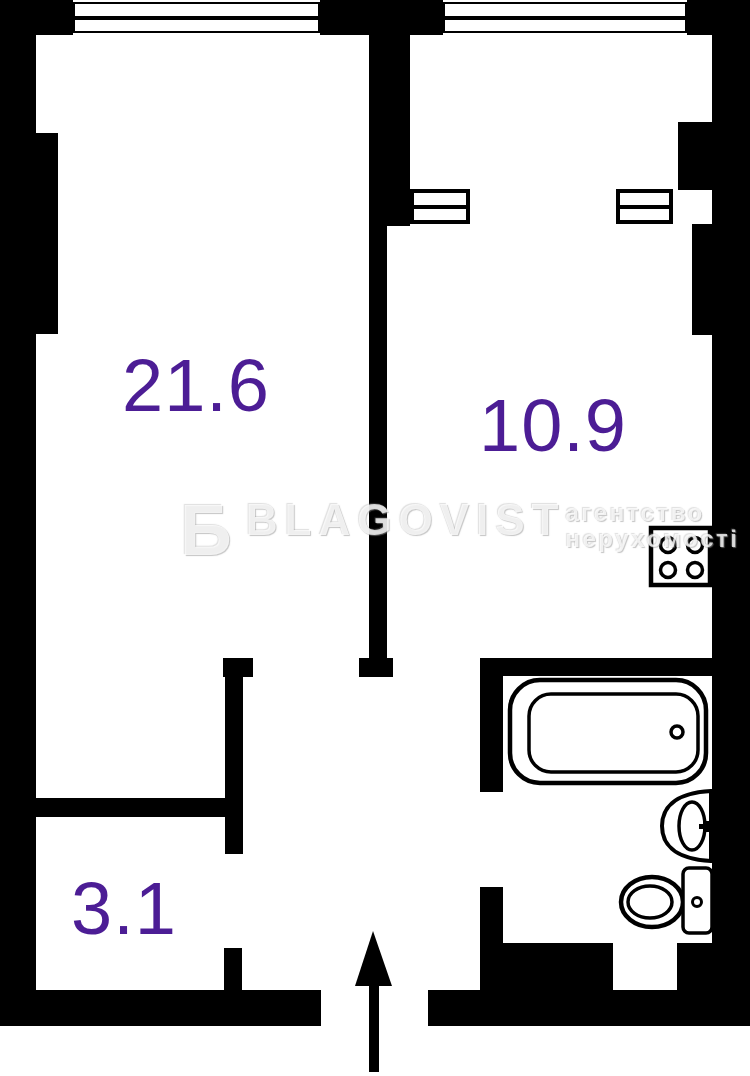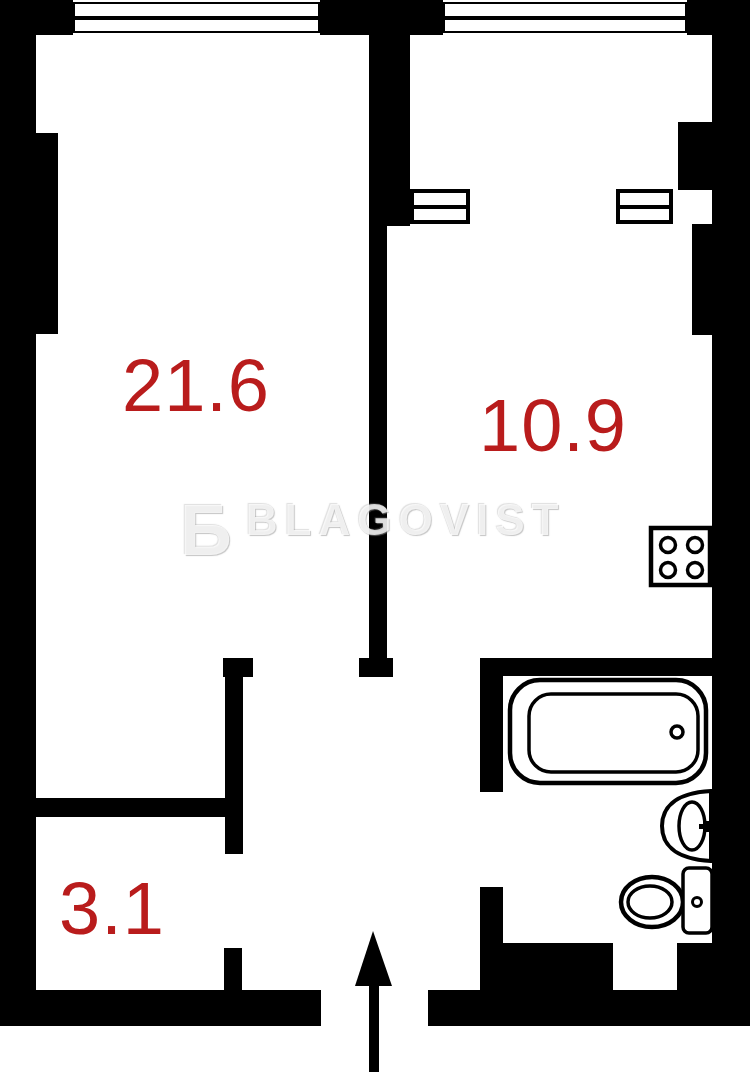--- a/index.html
+++ b/index.html
@@ -28,21 +28,21 @@
     box-sizing:border-box;
   }
   .vent .mullion{
     position:absolute;left:-1px;right:-1px;top:50%;
     height:4px;margin-top:-2px;background:#000000;
   }
   .room-label{
     position:absolute;
     display:flex;align-items:center;justify-content:center;
     font-size:74px;
-    color:#b91c1c;
+    color:#4c1d95;
     letter-spacing:1px;
   }
   .fixtures{position:absolute;left:0;top:0;z-index:3;}
   .watermark{
     position:absolute;
     left:180px;top:498px;
     width:390px;
     z-index:5;
     display:flex;align-items:flex-start;
     color:rgba(255,255,255,0.78);
@@ -105,21 +105,21 @@
   <div class="vent" style="left:616px; top:189px; width:57px; height:35px;">
     <div class="mullion"></div>
   </div>
 
   <div class="room-label" style="left:96px;  top:345px; width:200px; height:80px;">
     <span>21.6</span>
   </div>
   <div class="room-label" style="left:453px; top:385px; width:200px; height:80px;">
     <span>10.9</span>
   </div>
-  <div class="room-label" style="left:12px;  top:868px; width:200px; height:80px;">
+  <div class="room-label" style="left:24px;  top:868px; width:200px; height:80px;">
     <span>3.1</span>
   </div>
 
   <svg class="fixtures" width="750" height="1076" viewBox="0 0 750 1076">
 
     <g>
       <rect x="651" y="528" width="59" height="57" fill="#ffffff" stroke="#000000" stroke-width="4.5"></rect>
       <circle cx="668" cy="545" r="7.5" fill="#ffffff" stroke="#000000" stroke-width="3.5"></circle>
       <circle cx="695" cy="545" r="7.5" fill="#ffffff" stroke="#000000" stroke-width="3.5"></circle>
       <circle cx="668" cy="570" r="7.5" fill="#ffffff" stroke="#000000" stroke-width="3.5"></circle>
@@ -149,16 +149,17 @@
     <g>
       <polygon points="373,931 392,986 355,986" fill="#000000"></polygon>
       <rect x="369" y="985" width="10" height="87" fill="#000000"></rect>
     </g>
   </svg>
 
   <div class="watermark">
     <span class="logo-b">Б</span>
     <span class="wm-text">
       <span class="brand">BLAGOVIST</span>
+      <span class="tagline">агентство нерухомості</span>
     </span>
   </div>
 
 </div>
 
 </body></html>

